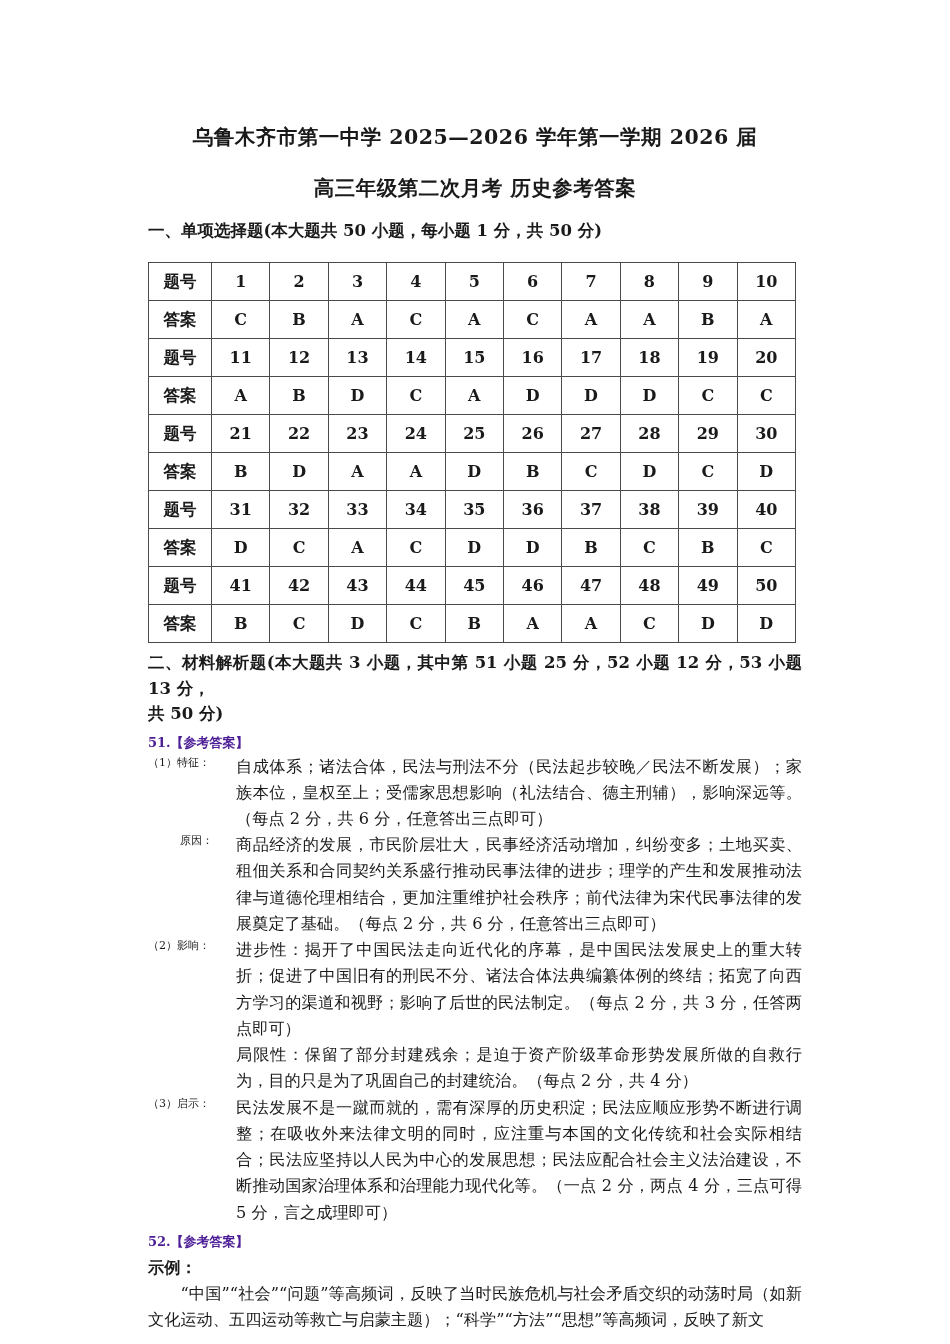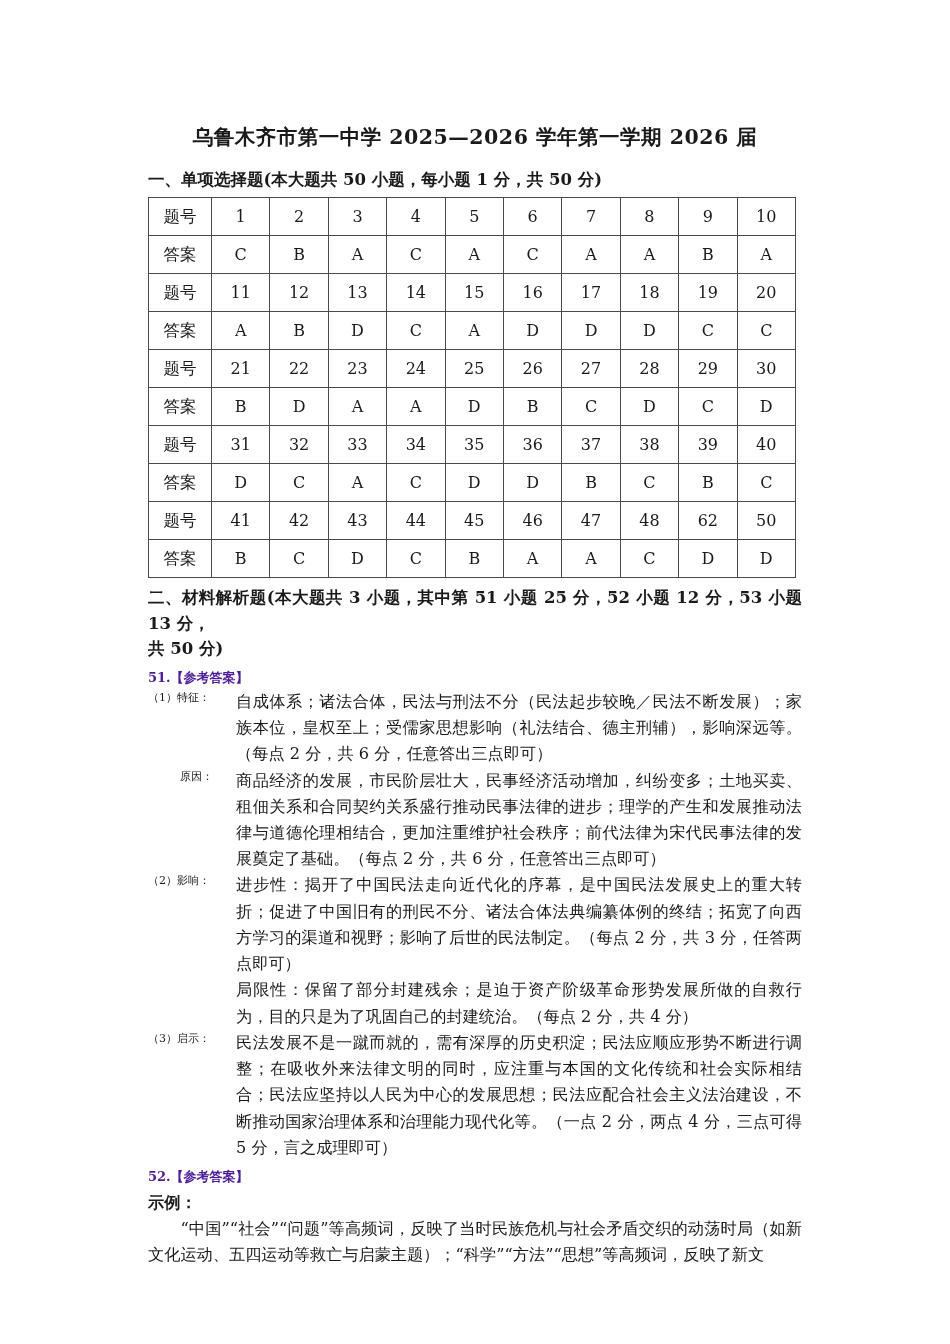--- a/index.html
+++ b/index.html
@@ -60,22 +60,23 @@
     text-align: justify;
   }
   .section-heading.sec2 {
     margin-top: 7px;
   }
 
   
   table.answer-table {
     border-collapse: collapse;
     width: 648px;
-    margin-top: 5px;
+    margin-top: 19px;
     table-layout: fixed;
+    font-weight: bold;
   }
   table.answer-table td {
     border: 1px solid #4a4a4a;
     height: 37px;
     text-align: center;
     vertical-align: middle;
     font-size: 16px;
     padding: 0;
     font-family: "DejaVu Serif", "Liberation Serif", serif;
   }
@@ -140,20 +141,21 @@
   }
 </style>
 </head>
 <body>
 
 <div class="page">
   <div class="content">
 
     <div class="title-block">
       <div class="doc-title-1">乌鲁木齐市第一中学 2025—2026 学年第一学期 2026 届</div>
+      <div class="doc-title-2">高三年级第二次月考  历史参考答案</div>
     </div>
 
     <div class="section-heading">一、单项选择题(本大题共 50 小题，每小题 1 分，共 50 分)</div>
 
     <table class="answer-table">
       <tbody>
 
         <tr>
           <td class="lbl">题号</td>
           <td>1</td>
@@ -265,21 +267,21 @@
         <tr>
           <td class="lbl">题号</td>
           <td>41</td>
           <td>42</td>
           <td>43</td>
           <td>44</td>
           <td>45</td>
           <td>46</td>
           <td>47</td>
           <td>48</td>
-          <td>62</td>
+          <td>49</td>
           <td>50</td>
         </tr>
         <tr>
           <td class="lbl">答案</td>
           <td>B</td>
           <td>C</td>
           <td>D</td>
           <td>C</td>
           <td>B</td>
           <td>A</td>

